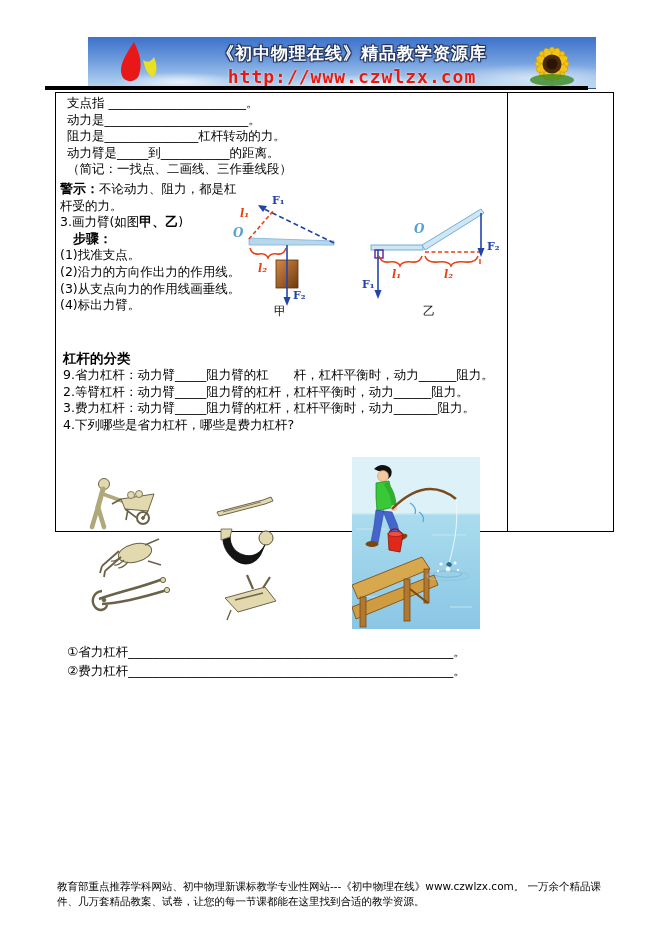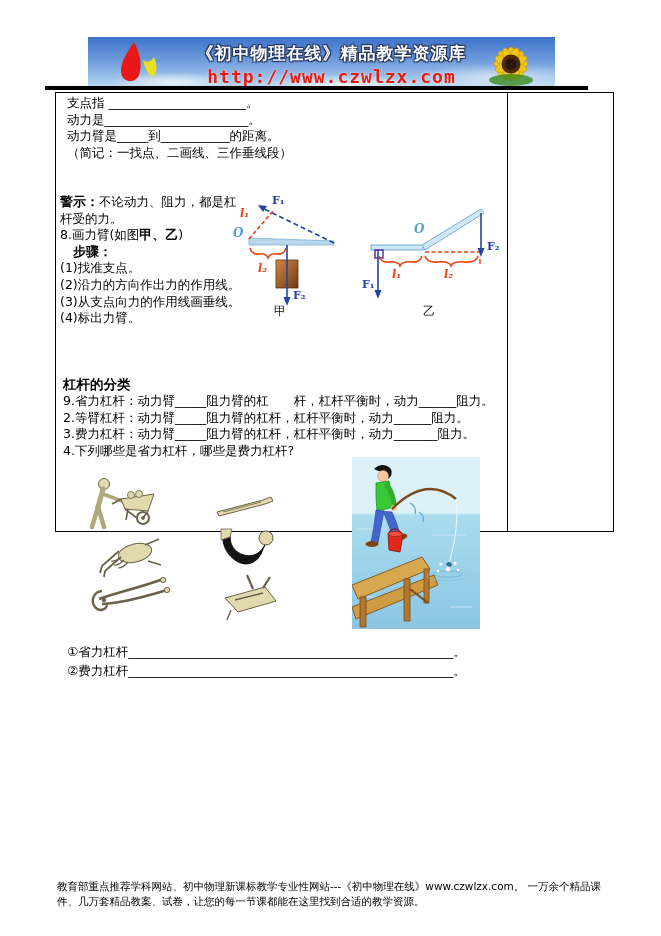--- a/index.html
+++ b/index.html
@@ -1,20 +1,20 @@
 <!DOCTYPE html>
 <html><head>
 <meta charset="utf-8">
 <style>
   html,body{margin:0;padding:0;background:#fff;}
   .page{position:relative;width:661px;height:936px;background:#fff;overflow:hidden;
         font-family:"DejaVu Sans","Liberation Sans",sans-serif;color:#000;}
 
   
-  .banner{position:absolute;left:88px;top:37px;width:467px;height:51px;
+  .banner{position:absolute;left:88px;top:37px;width:508px;height:51px;
     border-bottom:1px solid #35537d;
     background:
       radial-gradient(ellipse 90px 14px at 18% 88%, rgba(255,255,255,.75), rgba(255,255,255,0) 70%),
       radial-gradient(ellipse 120px 16px at 55% 95%, rgba(255,255,255,.8), rgba(255,255,255,0) 70%),
       radial-gradient(ellipse 130px 20px at 88% 80%, rgba(255,255,255,.55), rgba(255,255,255,0) 70%),
       linear-gradient(180deg,#3d72ca 0%,#6e9bdd 45%,#b9d9f1 100%);}
   .banner-title{position:absolute;left:92px;right:72px;top:5px;text-align:center;
     font-family:"DejaVu Serif","Liberation Serif",serif;font-weight:bold;font-size:17px;color:#fff;
     letter-spacing:1px;white-space:nowrap;
     text-shadow:1px 1px 0 #24365f,-1px -1px 0 #24365f,1px -1px 0 #24365f,-1px 1px 0 #24365f,0 0 3px #16264e;}
@@ -28,24 +28,24 @@
   .rule{position:absolute;left:45px;top:86px;width:543px;height:4px;background:#000;}
 
   
   .sheet{position:absolute;left:55px;top:92px;width:559px;height:440px;
          border:1.5px solid #000;box-sizing:border-box;display:flex;}
   .cell-main{position:relative;width:452px;border-right:1.5px solid #000;box-sizing:border-box;}
   .cell-side{flex:1;}
 
   .txt{font-size:12.5px;line-height:16.6px;}
   .defs{position:absolute;left:11px;top:2px;white-space:nowrap;}
-  .steps{position:absolute;left:4px;top:101px;width:182px;}
+  .steps{position:absolute;left:4px;top:88px;width:182px;}
   .steps b{font-size:13px;}
   .classi{position:absolute;left:7px;top:256px;white-space:nowrap;}
-  .classi .head{font-weight:bold;font-size:13.5px;line-height:18px;margin-top:26px;}
+  .classi .head{font-weight:bold;font-size:13.5px;line-height:18px;}
   .answers{position:absolute;left:11px;top:549px;white-space:nowrap;line-height:19px;}
 
   .dia-jia{position:absolute;left:174px;top:99px;}
   .dia-yi{position:absolute;left:306px;top:114px;}
   .tools{position:absolute;left:25px;top:368px;}
   .fishing{position:absolute;left:296px;top:364px;}
 
   
   .footer{position:absolute;left:57px;top:857px;width:552px;font-size:10.5px;line-height:15px;margin-top:22px;}
 
@@ -87,27 +87,28 @@
   </div>
 
   <div class="rule"></div>
 
   <div class="sheet">
     <div class="cell-main">
 
       <div class="defs txt">
         <div>支点指 ______________________。</div>
         <div>动力是_______________________。</div>
+        <div>阻力是_______________杠杆转动的力。</div>
         <div>动力臂是_____到___________的距离。</div>
         <div>（简记：一找点、二画线、三作垂线段）</div>
       </div>
 
       <div class="steps txt">
         <div><b>警示：</b><span>不论动力、阻力，都是杠杆受的力。</span></div>
-        <div><span>8.画力臂(如图</span><b>甲、乙</b><span>)</span></div>
+        <div><span>3.画力臂(如图</span><b>甲、乙</b><span>)</span></div>
         <div><b>　步骤：</b></div>
         <div>(1)找准支点。</div>
         <div>(2)沿力的方向作出力的作用线。</div>
         <div>(3)从支点向力的作用线画垂线。</div>
         <div>(4)标出力臂。</div>
       </div>
 
       <svg class="dia-jia" width="105" height="127" viewBox="0 0 105 127">
         <defs>
           <linearGradient id="wg" x1="0" y1="0" x2="1" y2="1">

